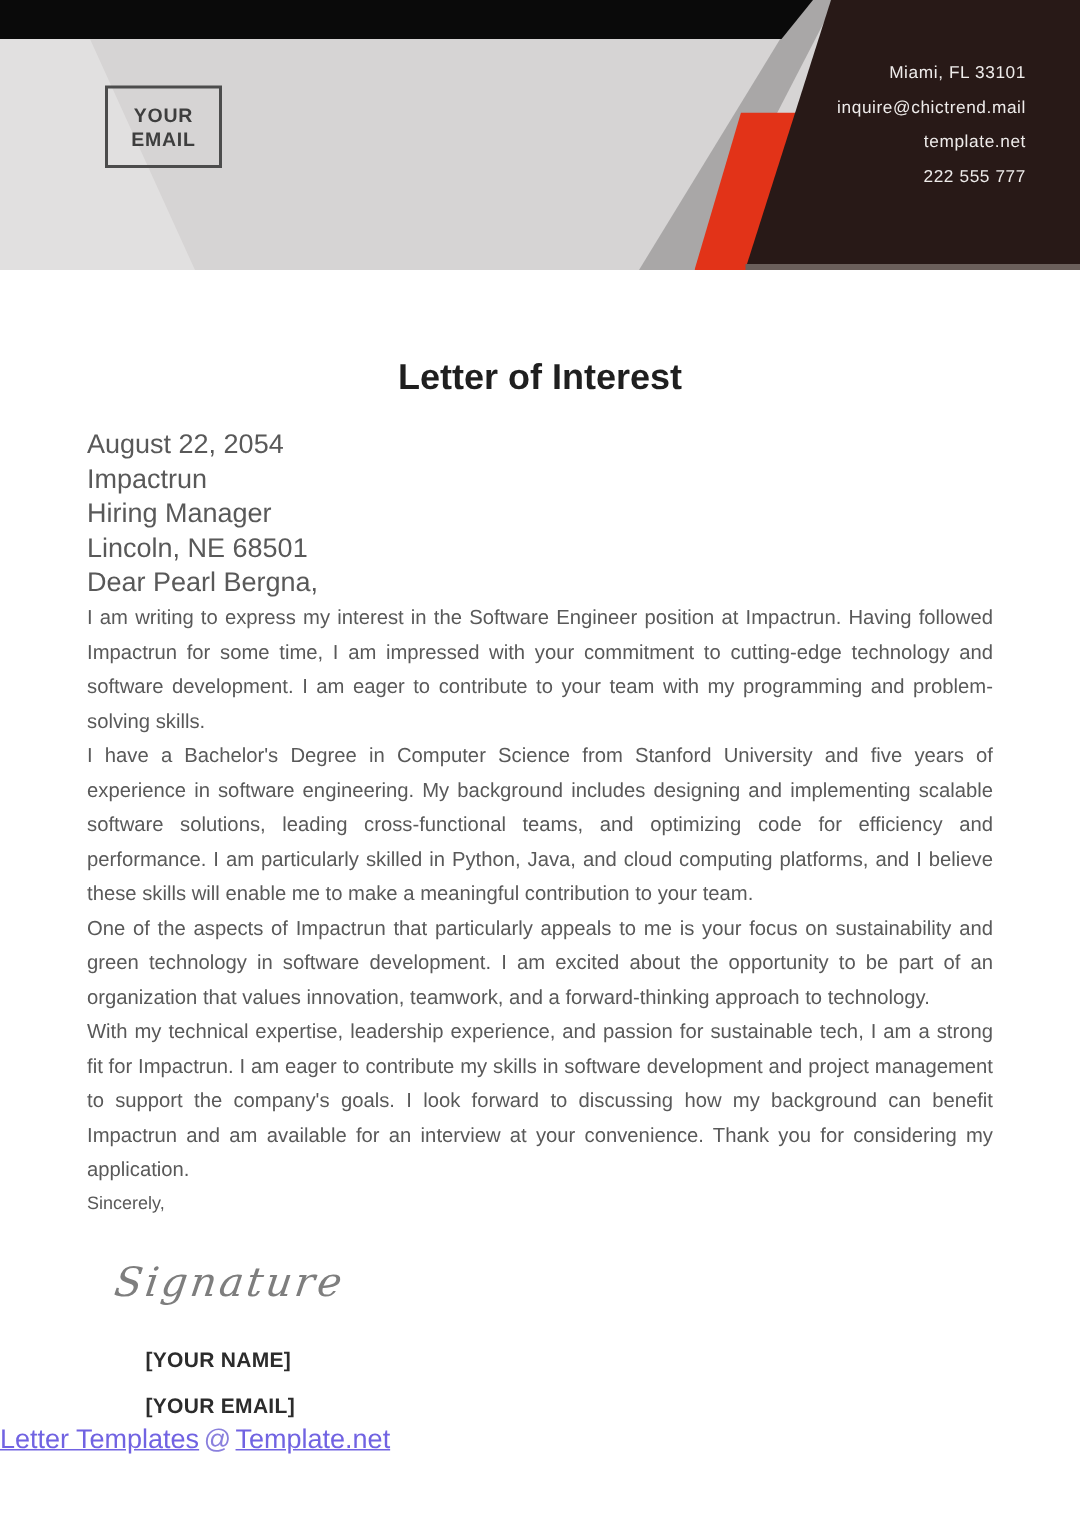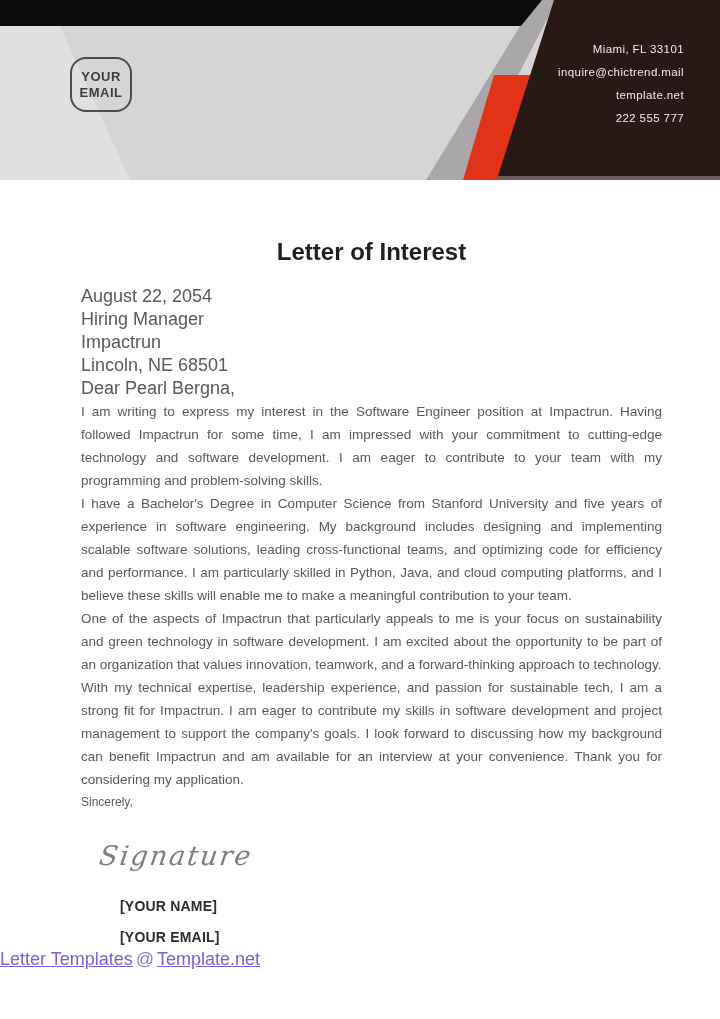--- a/index.html
+++ b/index.html
@@ -51,23 +51,23 @@
     z-index: 5;
   }
   .bar-black {
     clip-path: polygon(0px 0px, 542px 0px, 521px 26px, 0px 26px);
     z-index: 6;
   }
 
   .logo-box {
     position: absolute;
     left: 70px; top: 57px;
-    width: 62px; height: 55px;
+    width: 78px; height: 55px;
     border: 2px solid #4c4c4c;
-    border-radius: 16px;
+    border-radius: 0;
     display: flex;
     flex-direction: column;
     align-items: center;
     justify-content: center;
     z-index: 7;
   }
   .logo-box span {
     font-size: 13px;
     font-weight: 700;
     line-height: 16px;
@@ -85,21 +85,20 @@
     font-size: 11.5px;
     line-height: 23px;
     letter-spacing: 0.4px;
     color: #efeceb;
   }
 
   
   .letter {
     padding: 0 58px;
     color: #595959;
-    margin-left: 23px;
   }
   .letter-title {
     margin-top: 57px;
     text-align: center;
     font-size: 24px;
     font-weight: 700;
     line-height: 30px;
     color: #1f1f1f;
   }
   .meta { margin-top: 18px; }
@@ -181,22 +180,22 @@
       <div>template.net</div>
       <div>222 555 777</div>
     </div>
   </div>
 
   <div class="letter">
     <div class="letter-title">Letter of Interest</div>
 
     <div class="meta">
       <div>August 22, 2054</div>
+      <div>Impactrun</div>
       <div>Hiring Manager</div>
-      <div>Impactrun</div>
       <div>Lincoln, NE 68501</div>
       <div>Dear Pearl Bergna,</div>
     </div>
 
     <p>I am writing to express my interest in the Software Engineer position at Impactrun. Having followed Impactrun for some time, I am impressed with your commitment to cutting-edge technology and software development. I am eager to contribute to your team with my programming and problem-solving skills.</p>
     <p>I have a Bachelor's Degree in Computer Science from Stanford University and five years of experience in software engineering. My background includes designing and implementing scalable software solutions, leading cross-functional teams, and optimizing code for efficiency and performance. I am particularly skilled in Python, Java, and cloud computing platforms, and I believe these skills will enable me to make a meaningful contribution to your team.</p>
     <p>One of the aspects of Impactrun that particularly appeals to me is your focus on sustainability and green technology in software development. I am excited about the opportunity to be part of an organization that values innovation, teamwork, and a forward-thinking approach to technology.</p>
     <p>With my technical expertise, leadership experience, and passion for sustainable tech, I am a strong fit for Impactrun. I am eager to contribute my skills in software development and project management to support the company's goals. I look forward to discussing how my background can benefit Impactrun and am available for an interview at your convenience. Thank you for considering my application.</p>
 
     <div class="closing">Sincerely,</div>

